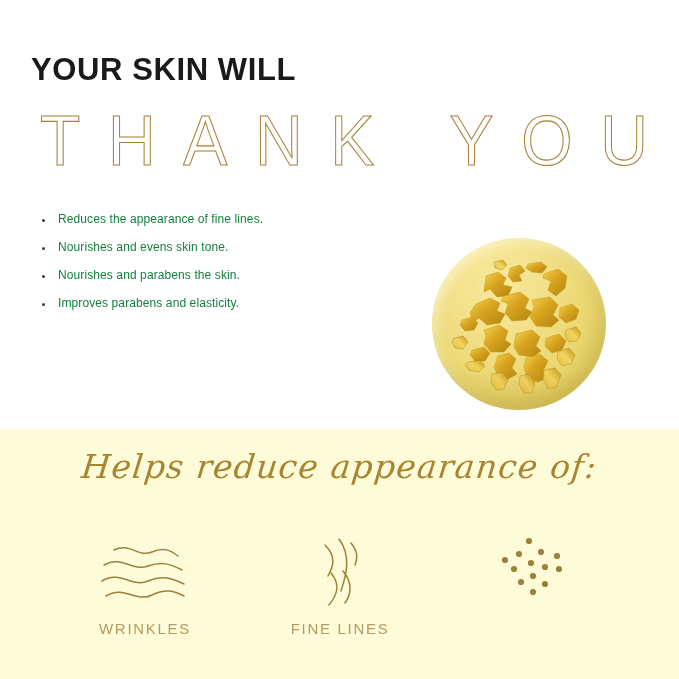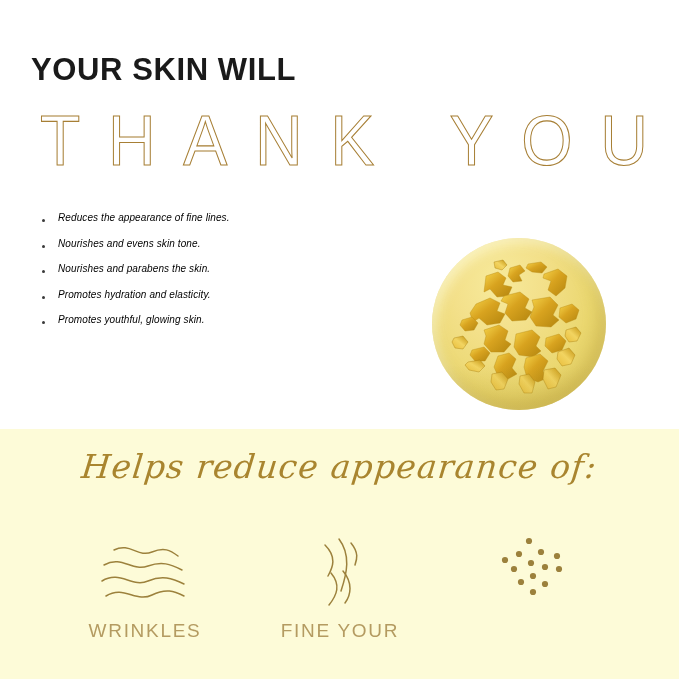--- a/index.html
+++ b/index.html
@@ -74,26 +74,25 @@
     width: 380px;
     list-style: none;
     margin: 0;
     padding: 0;
   }
   #benefits li {
     position: relative;
     padding-left: 17px;
     margin-bottom: 13.5px;
     font-family: "Liberation Sans", sans-serif;
-    font-size: 10px;
-    color: #000000;
+    font-size: 12px;
+    color: #15803d;
     line-height: 1.2;
     letter-spacing: 0.1px;
     white-space: nowrap;
-    font-style: italic;
   }
   #benefits li::before {
     content: "";
     position: absolute;
     left: 1px;
     top: 7px;
     width: 3.2px;
     height: 3.2px;
     border-radius: 50%;
     background: #3a3a3a;
@@ -163,21 +162,21 @@
   }
   .icon-art {
     height: 80px;
     display: flex;
     align-items: center;
     justify-content: center;
   }
   .icon-label {
     margin-top: 8px;
     font-family: "Liberation Sans", sans-serif;
-    font-size: 19px;
+    font-size: 15px;
     letter-spacing: 1.7px;
     color: #b49b61;
     white-space: nowrap;
   }
 </style>
 </head>
 <body>
 
 <div id="page">
 
@@ -194,22 +193,21 @@
         <span class="sp"></span>
         <span class="ltr">Y</span>
         <span class="ltr">O</span>
         <span class="ltr">U</span>
       </div>
 
     <ul id="benefits">
       <li>Reduces the appearance of fine lines.</li>
       <li>Nourishes and evens skin tone.</li>
       <li>Nourishes and parabens the skin.</li>
-      <li>Promotes hydration and elasticity.</li>
-      <li>Promotes youthful, glowing skin.</li>
+      <li>Improves parabens and elasticity.</li>
     </ul>
 
     <div id="gold-circle-wrap">
       <div id="gold-circle">
         <svg id="flakes" viewBox="0 0 174 172">
           <defs>
             <linearGradient id="gA" x1="0" y1="0" x2="1" y2="1">
               <stop offset="0%" stop-color="#f6d54b"></stop>
               <stop offset="45%" stop-color="#d8a31f"></stop>
               <stop offset="100%" stop-color="#b4860f"></stop>
@@ -278,21 +276,21 @@
           <svg width="90" height="78" viewBox="0 0 90 78">
             <g fill="none" stroke="#9c813c" stroke-width="1.5" stroke-linecap="round">
               <path d="M30,12 C42,24 38,34 33,43"></path>
               <path d="M44,6 C56,22 52,40 46,58"></path>
               <path d="M56,10 C64,20 62,26 60,32"></path>
               <path d="M36,40 C46,52 42,62 34,72"></path>
               <path d="M48,38 C58,50 56,62 50,70"></path>
             </g>
           </svg>
         </div>
-        <div class="icon-label">FINE YOUR</div>
+        <div class="icon-label">FINE LINES</div>
       </div>
 
       <div class="icon-cell">
         <div class="icon-art">
           <svg width="96" height="76" viewBox="0 0 96 76">
             <g fill="#9c813c">
               <circle cx="42" cy="7" r="3.1"></circle>
               <circle cx="54" cy="18" r="3.1"></circle>
               <circle cx="32" cy="20" r="3.1"></circle>
               <circle cx="70" cy="22" r="3.1"></circle>

